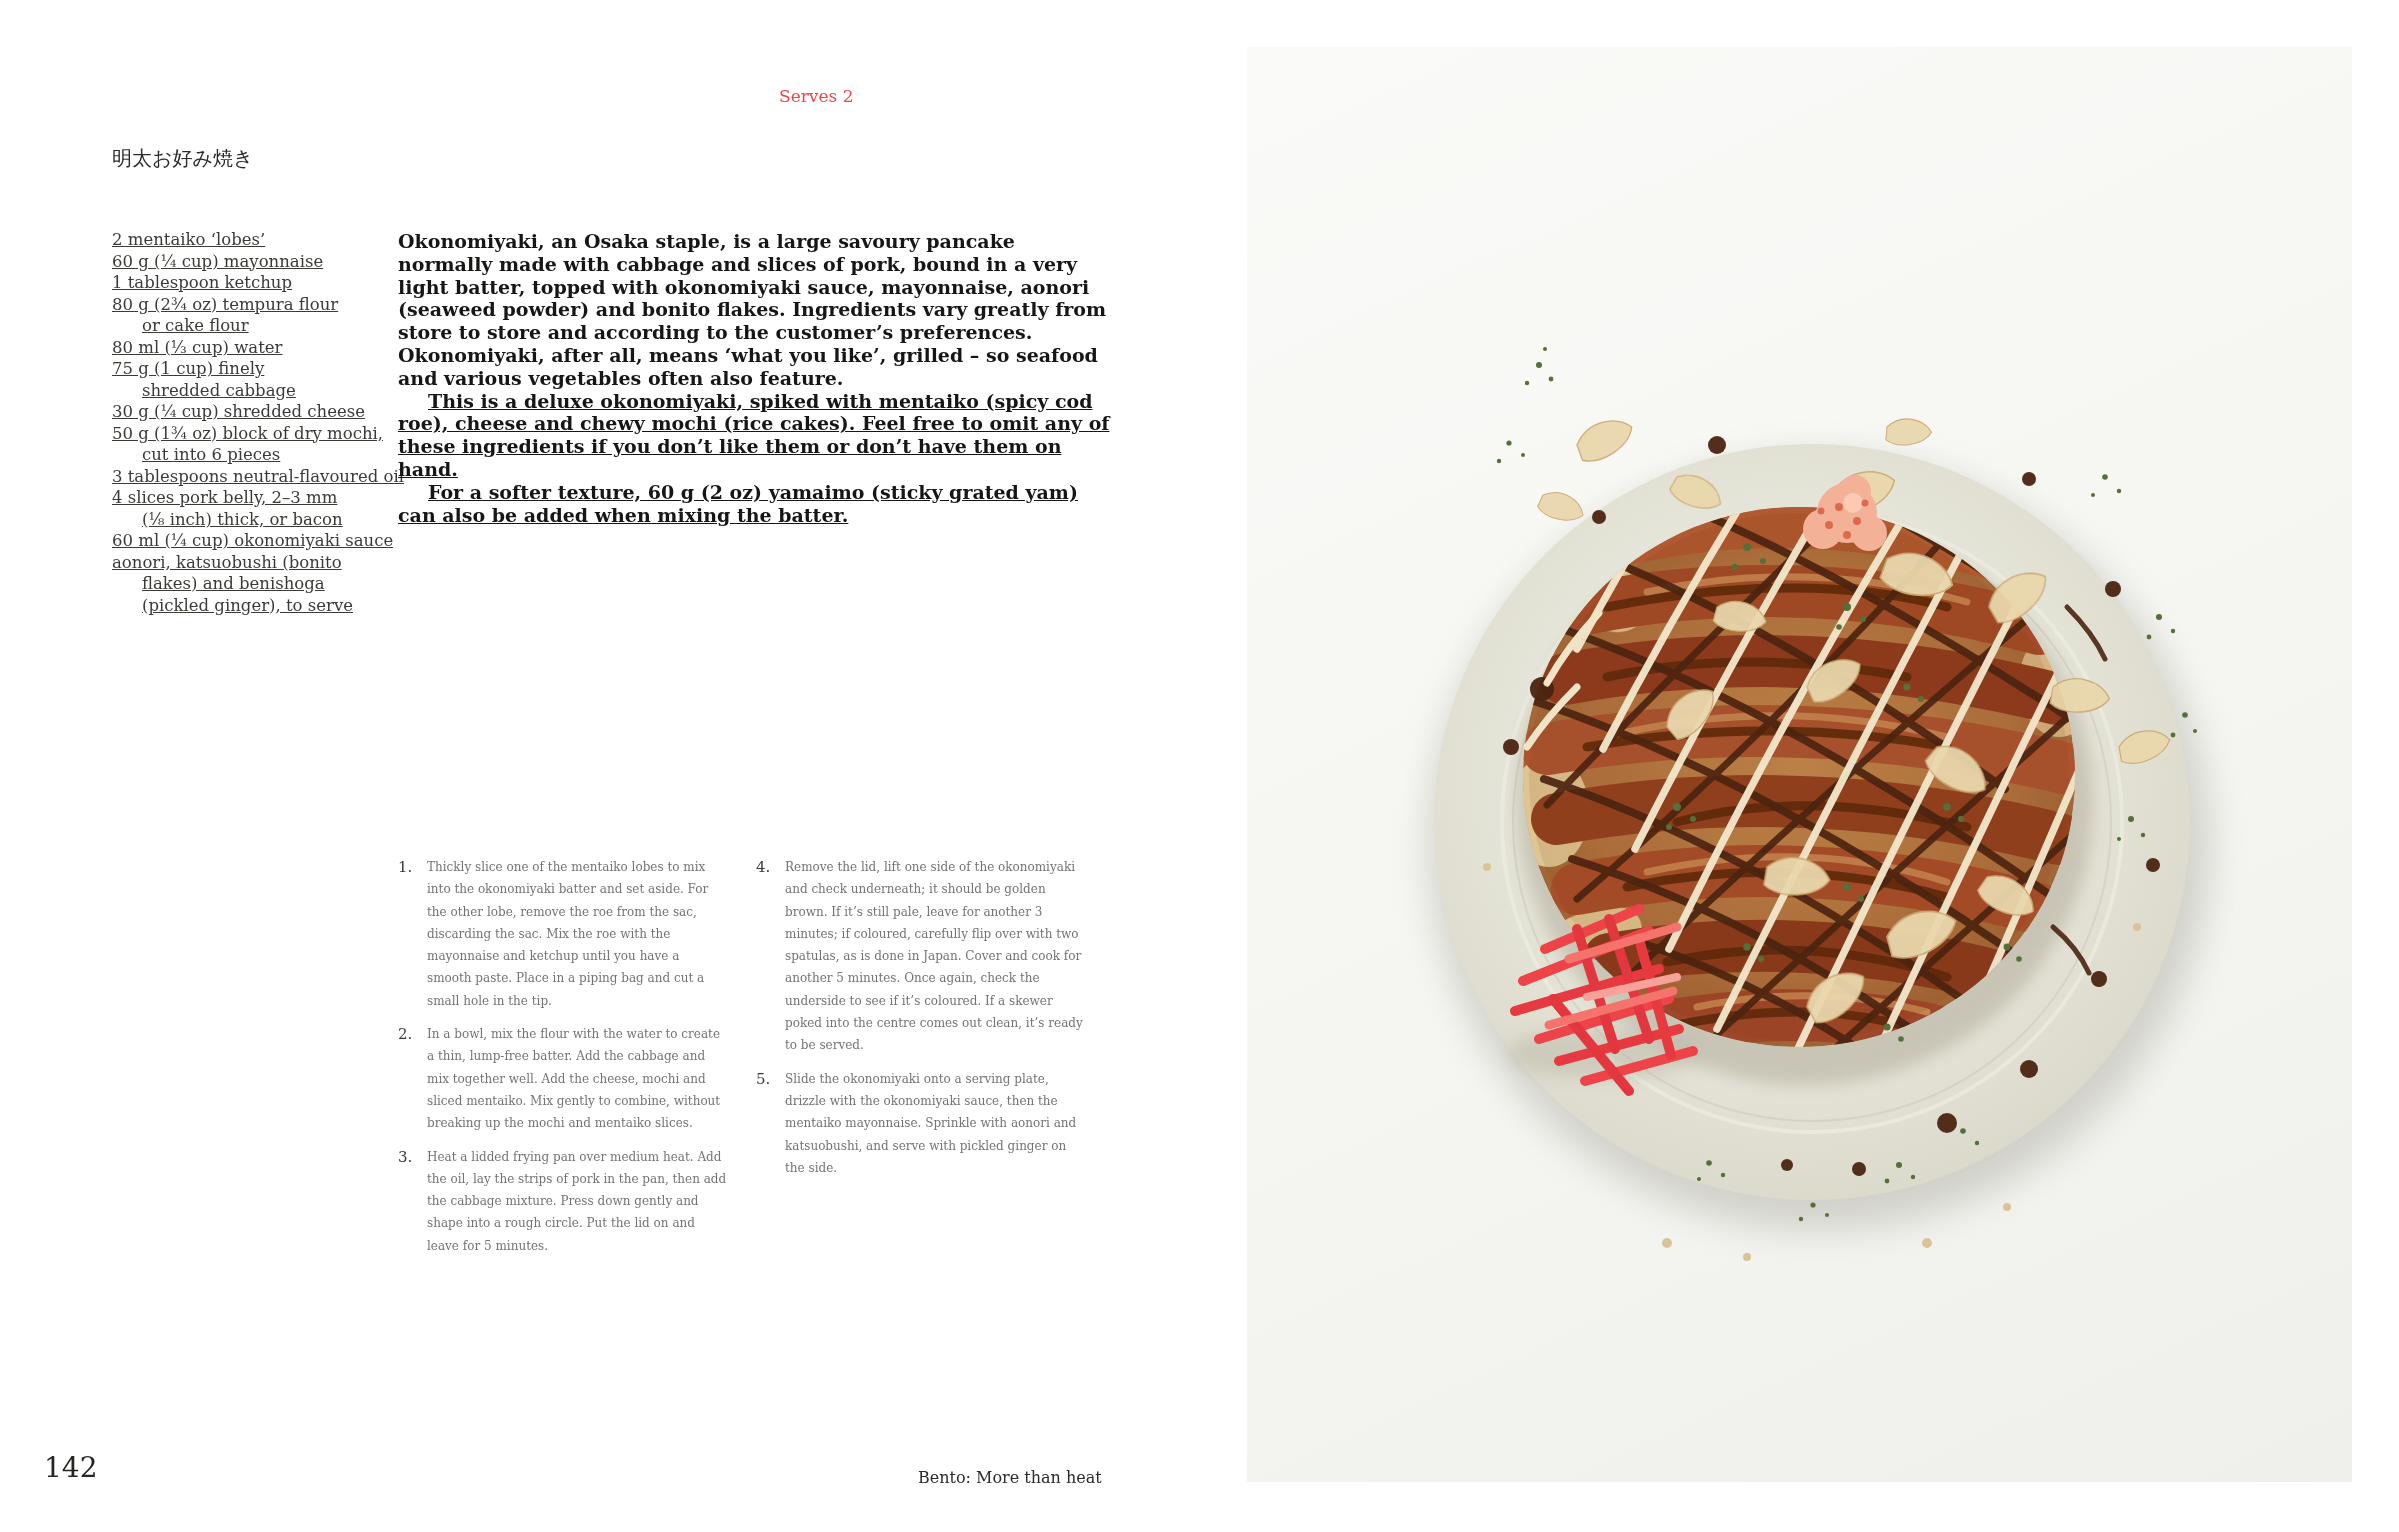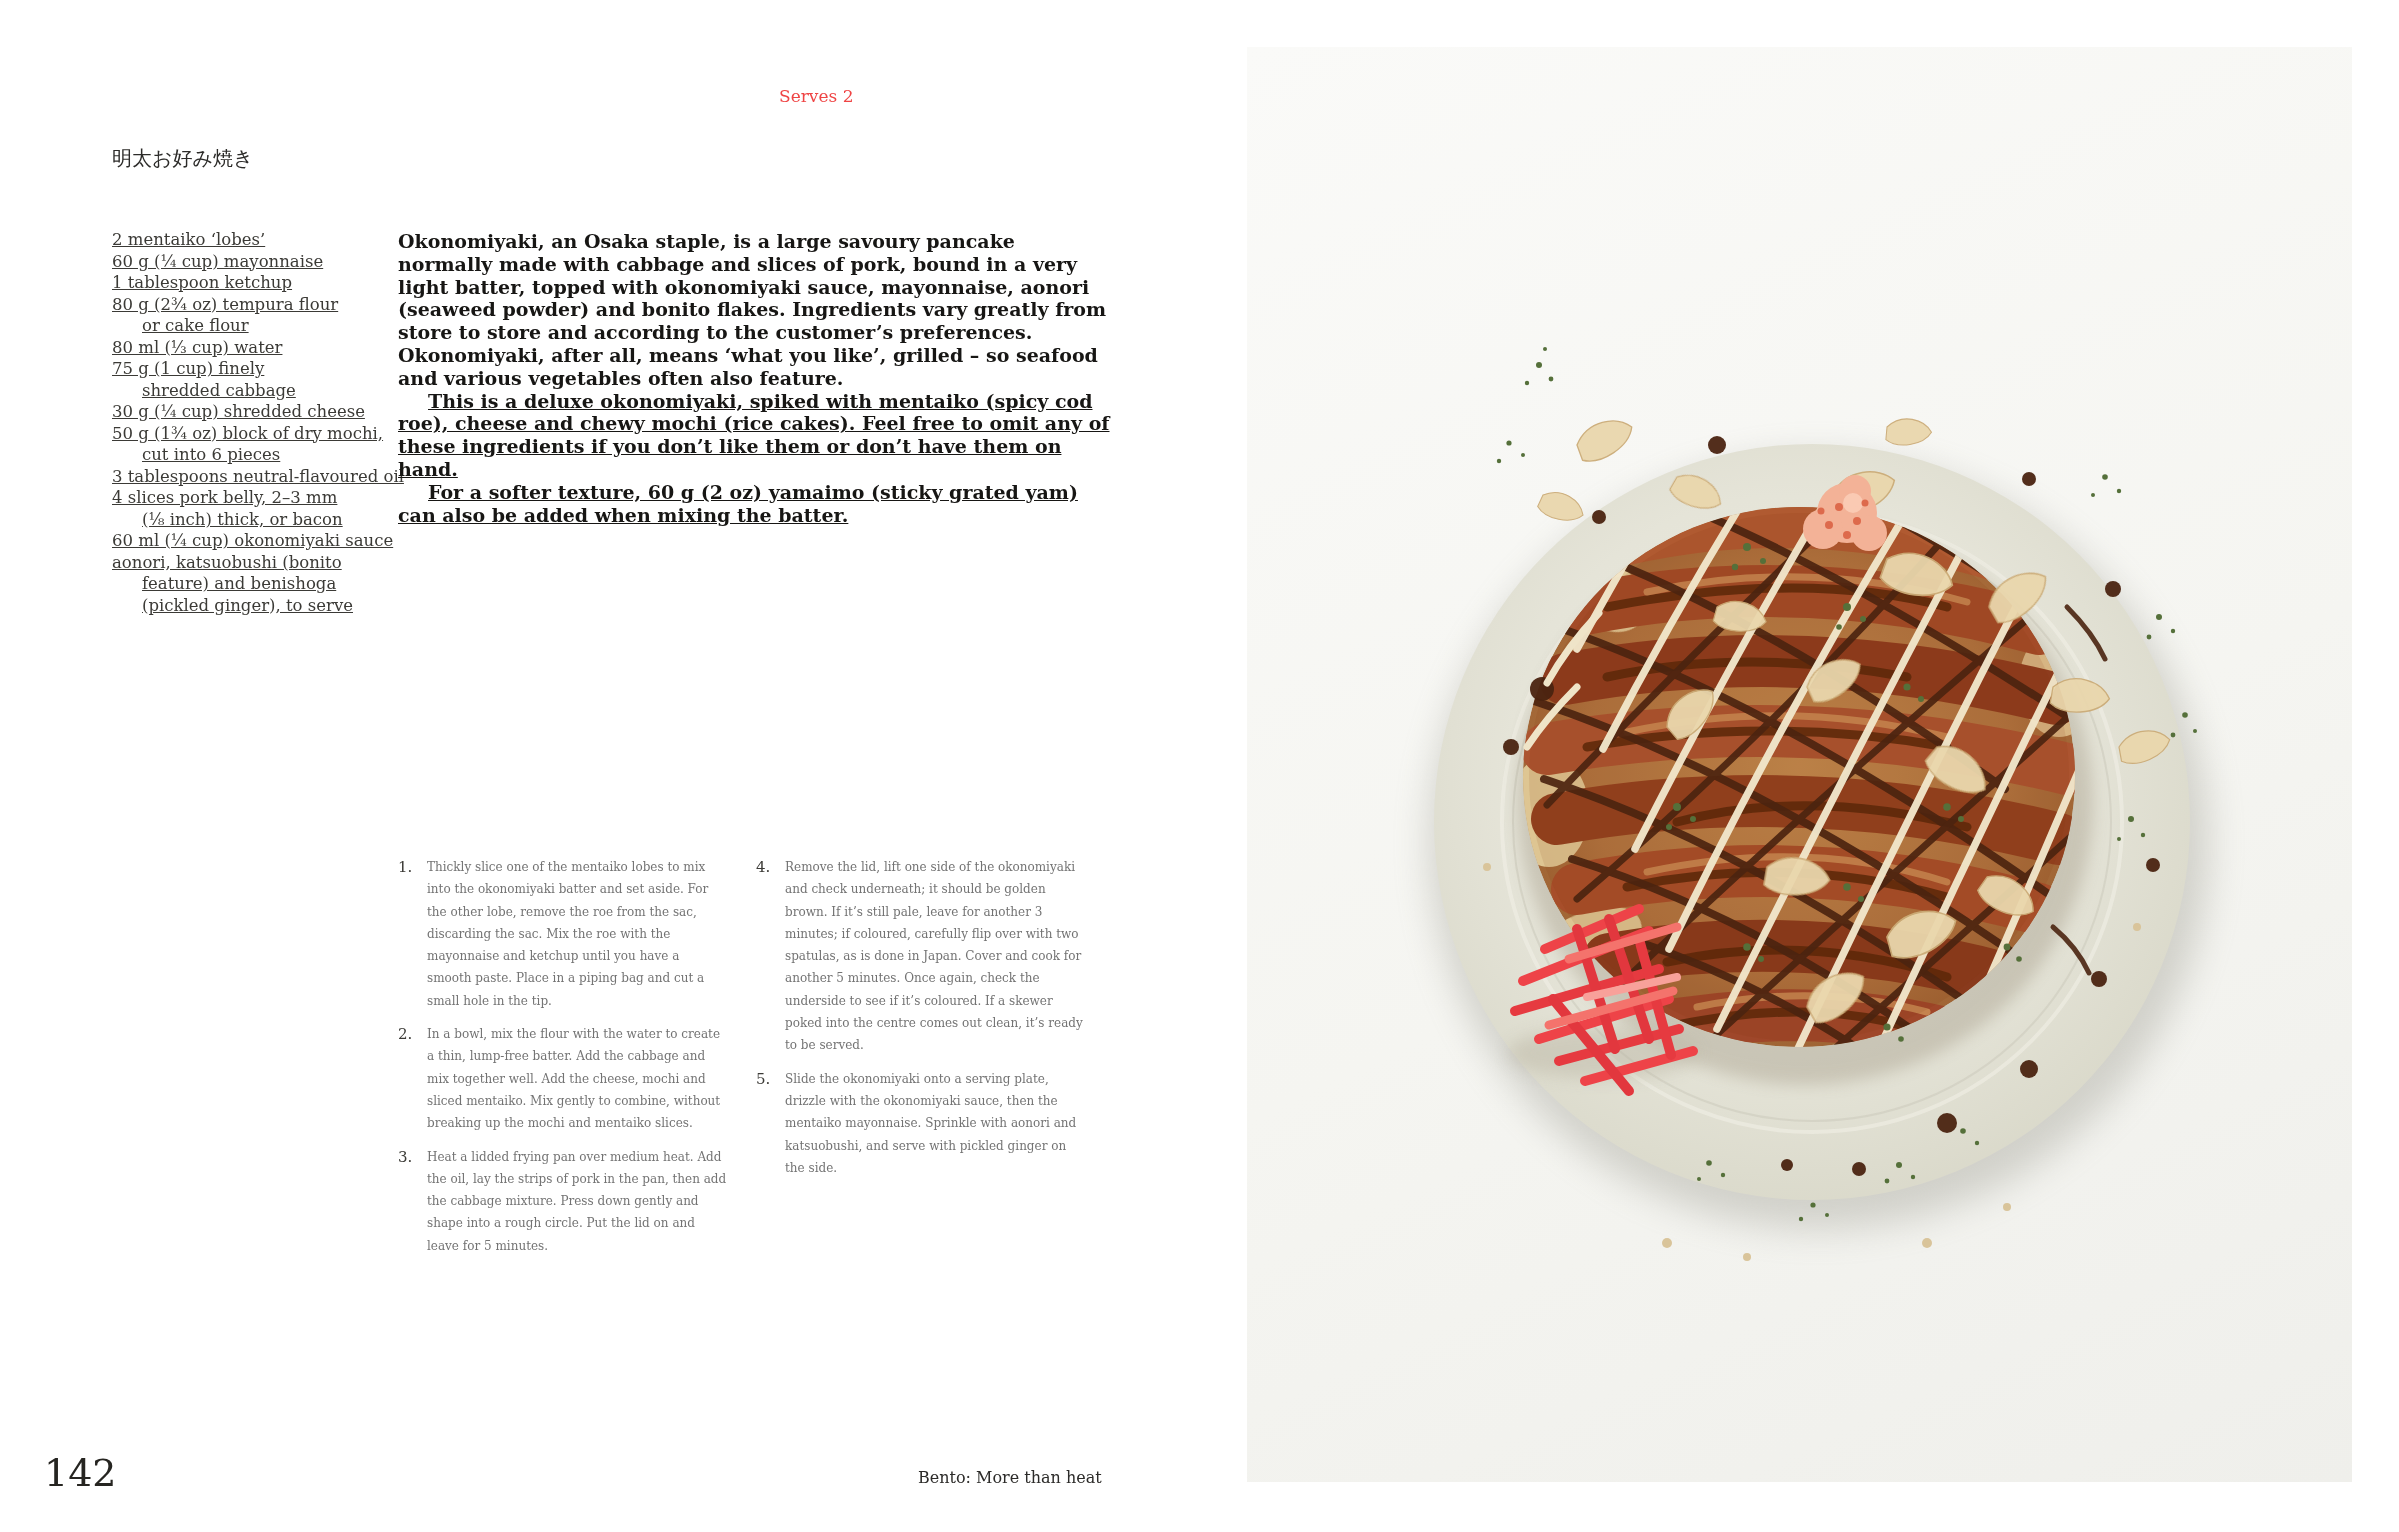--- a/index.html
+++ b/index.html
@@ -14,21 +14,21 @@
                  font-size:16.5px;line-height:21.5px;color:#3b3a36;text-decoration:underline;}
   ul.ingredients li.ind{padding-left:30px;}
   .intro{left:398px;top:230px;width:714px;font-weight:700;font-size:19px;line-height:22.8px;color:#171614;}
   .intro p{margin:0;}
   .intro p + p{text-indent:30px;text-decoration:underline;}
   .steps{top:856px;width:332px;}
   .col1{left:398px;} .col2{left:756px;}
   .step{display:flex;margin:0 0 11px 0;}
   .step .num{flex:none;width:29px;font-size:15px;padding-top:2px;color:#3b3a36;}
   .step .txt{width:300px;font-size:12px;line-height:22.3px;color:#737373;}
-  .pagenum{left:44px;top:1454px;font-size:38px;line-height:1;color:#262521;text-align:right;}
+  .pagenum{left:44px;top:1454px;font-size:28px;line-height:1;color:#262521;text-align:right;}
   .booktitle{left:918px;top:1468px;font-size:16px;color:#2c2b29;}
   .photo-page{left:1247px;top:47px;width:1105px;height:1435px;
               background:linear-gradient(155deg,#fafaf8 0%,#f5f5f1 55%,#efefeb 100%);}
   .photo-page svg{display:block;width:100%;height:100%;}
 </style>
 </head>
 <body>
 
 <div class="sheet">
   <section class="abs" style="inset:0;">
@@ -45,21 +45,21 @@
         <li class="ing">75 g (1 cup) finely</li>
         <li class="ing ind">shredded cabbage</li>
         <li class="ing">30 g (¼ cup) shredded cheese</li>
         <li class="ing">50 g (1¾ oz) block of dry mochi,</li>
         <li class="ing ind">cut into 6 pieces</li>
         <li class="ing">3 tablespoons neutral-flavoured oil</li>
         <li class="ing">4 slices pork belly, 2–3 mm</li>
         <li class="ing ind">(⅛ inch) thick, or bacon</li>
         <li class="ing">60 ml (¼ cup) okonomiyaki sauce</li>
         <li class="ing">aonori, katsuobushi (bonito</li>
-        <li class="ing ind">feature) and benishoga</li>
+        <li class="ing ind">flakes) and benishoga</li>
         <li class="ing ind">(pickled ginger), to serve</li>
       </ul>
 
     <div class="abs intro">
       <p>Okonomiyaki, an Osaka staple, is a large savoury pancake normally made with cabbage and slices of pork, bound in a very light batter, topped with okonomiyaki sauce, mayonnaise, aonori (seaweed powder) and bonito flakes. Ingredients vary greatly from store to store and according to the customer’s preferences. Okonomiyaki, after all, means ‘what you like’, grilled – so seafood and various vegetables often also feature.</p>
       <p>This is a deluxe okonomiyaki, spiked with mentaiko (spicy cod roe), cheese and chewy mochi (rice cakes). Feel free to omit any of these ingredients if you don’t like them or don’t have them on hand.</p>
       <p>For a softer texture, 60 g (2 oz) yamaimo (sticky grated yam) can also be added when mixing the batter.</p>
     </div>
 
     <div class="abs steps col1" id="steps-col-1">

